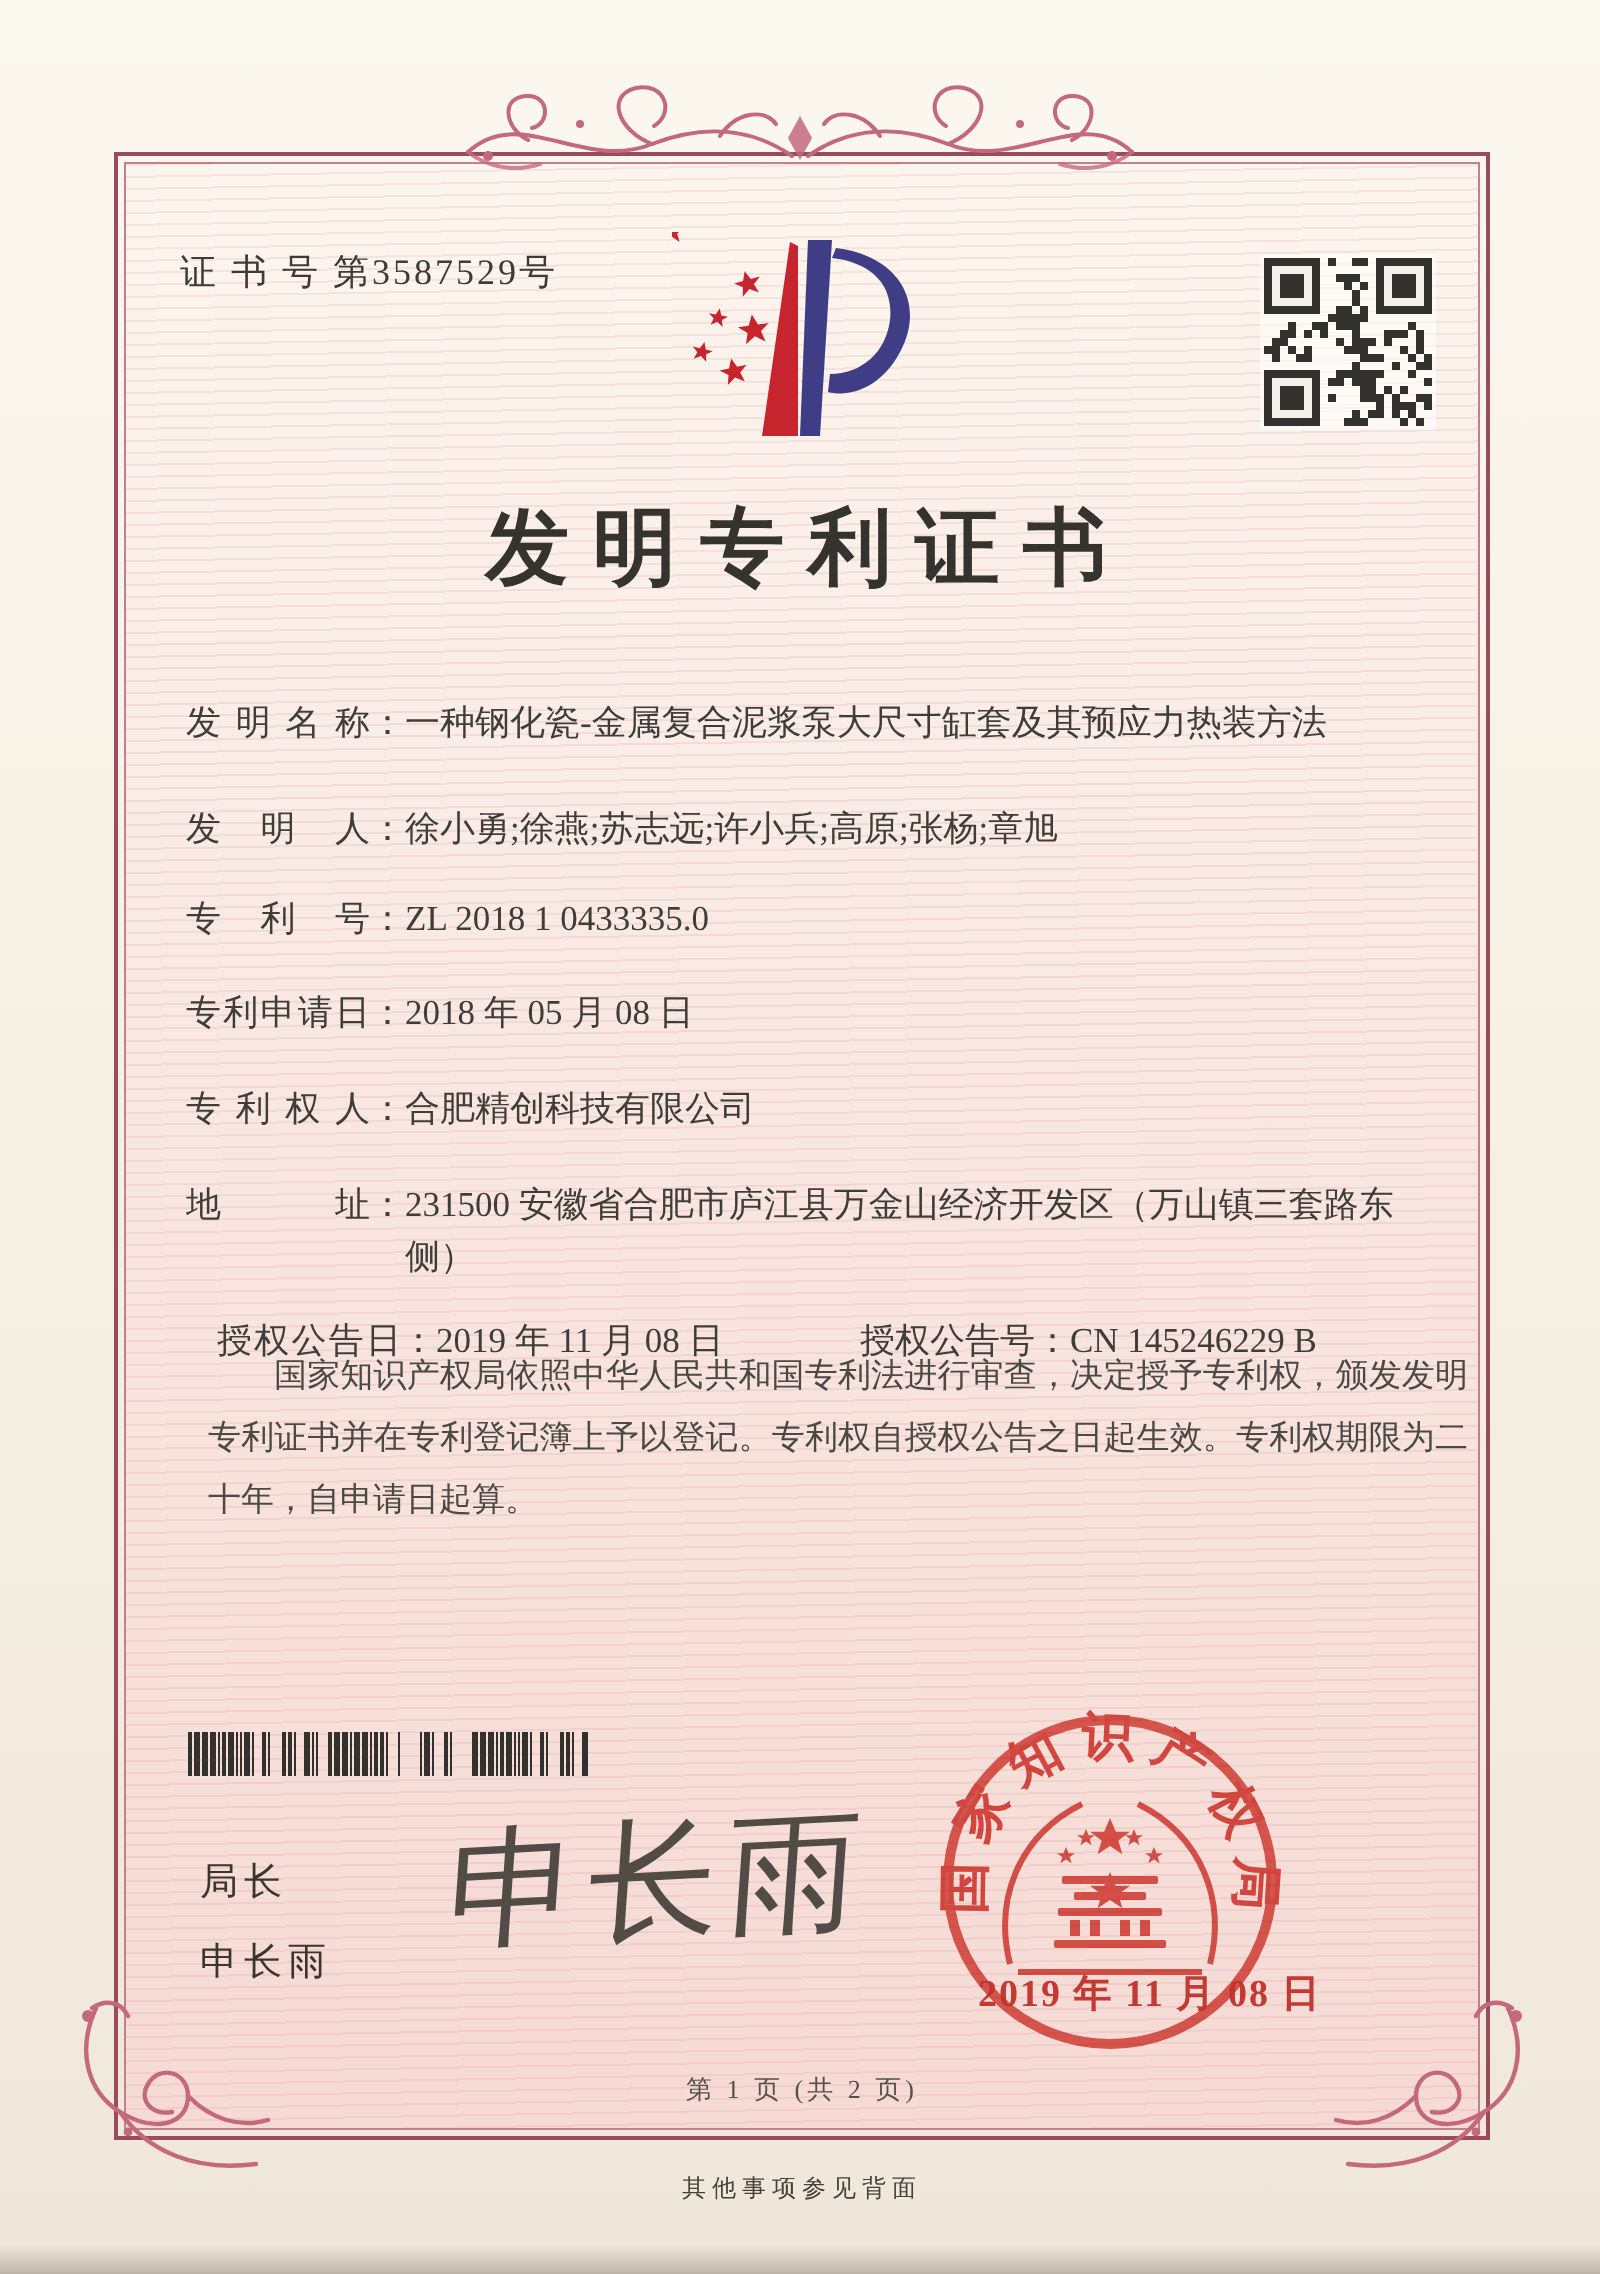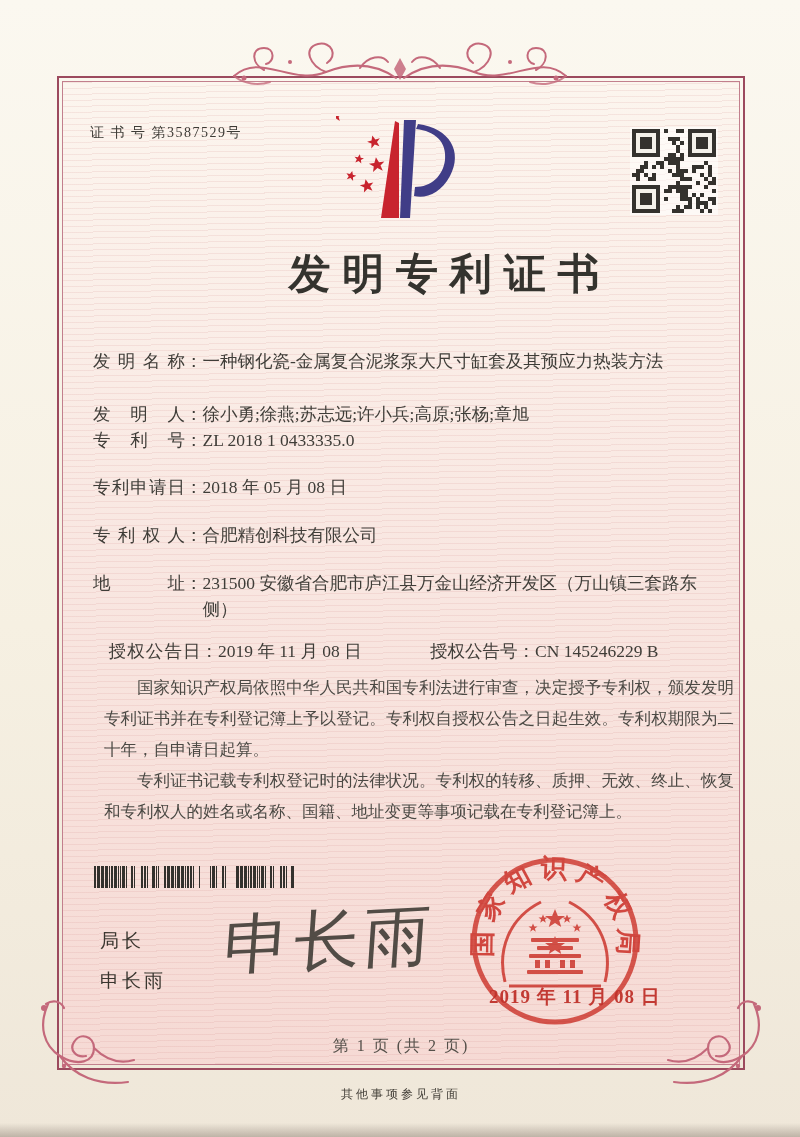--- a/index.html
+++ b/index.html
@@ -27,41 +27,41 @@
     position:absolute; inset:3px; border:1px solid #c27f8d;
     background:
       repeating-linear-gradient(179deg, rgba(205,125,125,.14) 0 1px, rgba(0,0,0,0) 1px 6px),
       linear-gradient(180deg, rgba(252,245,238,.95) 0%, rgba(249,231,226,.92) 45%, rgba(246,217,212,.95) 100%);
   }
   .ornament { position:absolute; pointer-events:none; }
   svg text { user-select:none; }
 
   .cert-no {
     position:absolute; left:90px; top:124px;
-    font-size:14px; color:#3d3b36; letter-spacing:1.5px;
+    font-size:18px; color:#3d3b36; letter-spacing:1.5px;
   }
   .logo { position:absolute; left:336px; top:116px; }
   .qr   { position:absolute; left:630px; top:127px; background:rgba(255,255,255,.55); padding:2px; }
 
   .title {
     position:absolute; left:57px; top:246px; width:682px;
     text-align:center; font-size:42px; font-weight:700; color:#34332e;
-    letter-spacing:.28em; text-indent:.28em;margin-left:46px;
+    letter-spacing:.28em; text-indent:.28em;
   }
 
   .fields { position:absolute; left:93px; top:348px; width:630px; font-size:17.5px; color:#3f3d38; }
   .frow { display:flex; line-height:26px; position:relative; }
   .flabel {
     display:inline-block; width:92px;
     text-align:justify; text-align-last:justify;
     flex:0 0 92px; white-space:nowrap;
   }
   .fcolon { flex:0 0 auto; }
   .fvalue { flex:1 1 auto; max-width:505px; }
-  .mb-a{margin-bottom:27px} .mb-b{} .mb-c{margin-bottom:21px}
+  .mb-a{margin-bottom:27px} .mb-b{margin-bottom:19px} .mb-c{margin-bottom:21px}
   .mb-d{margin-bottom:22px} .mb-e{margin-bottom:22px} .mb-f{margin-bottom:16px}
   .grant-row { margin-top:0;justify-content:flex-end; }
   .grant-col2 { position:absolute; left:337px; top:0; display:flex; }
 
   .paras {
     position:absolute; left:104px; top:672px; width:630px;
     font-size:16.5px; line-height:31px; color:#4b4944;
     text-align:justify;
   }
   .paras p { text-indent:2em; }
@@ -77,21 +77,21 @@
     transform:rotate(-3deg) skewX(-7deg); letter-spacing:4px; opacity:.9;
   }
 
   .seal { position:absolute; left:466px; top:852px; opacity:.93; mix-blend-mode:multiply; }
   .seal-date {
     position:absolute; left:489px; top:984px; font-size:19px; font-weight:700;
     color:#c0322b; letter-spacing:1px; opacity:.95;
   }
 
   .page-info { position:absolute; left:57px; top:1036px; width:688px; text-align:center;
-               font-size:16px; color:#55504a; letter-spacing:2px; }
+               font-size:13px; color:#55504a; letter-spacing:2px; }
   .back-note { position:absolute; left:57px; top:1086px; width:688px; text-align:center;
                font-size:12px; color:#45413a; letter-spacing:3px; }
 </style>
 </head>
 <body>
 
 <div class="page">
 
   <div class="frame">
     <div class="frame-inner"></div>
@@ -295,21 +295,20 @@
       <span class="grant-col2">
         <span>授权公告号</span>
           <span>：</span>
         <span>CN 145246229 B</span>
       </span>
     </div>
   </div>
 
   <div class="paras">
     <p>国家知识产权局依照中华人民共和国专利法进行审查，决定授予专利权，颁发发明专利证书并在专利登记簿上予以登记。专利权自授权公告之日起生效。专利权期限为二十年，自申请日起算。</p>
-    <p>专利证书记载专利权登记时的法律状况。专利权的转移、质押、无效、终止、恢复和专利权人的姓名或名称、国籍、地址变更等事项记载在专利登记簿上。</p>
   </div>
 
   <svg class="barcode" id="barcode" width="205" height="22" viewBox="0 0 205 22">
       <rect x="0" y="0" width="2" height="22" fill="#33312d"></rect>
       <rect x="3" y="0" width="3" height="22" fill="#33312d"></rect>
       <rect x="7" y="0" width="3" height="22" fill="#33312d"></rect>
       <rect x="11" y="0" width="3" height="22" fill="#33312d"></rect>
       <rect x="15" y="0" width="1" height="22" fill="#33312d"></rect>
       <rect x="17" y="0" width="2" height="22" fill="#33312d"></rect>
       <rect x="20" y="0" width="3" height="22" fill="#33312d"></rect>

